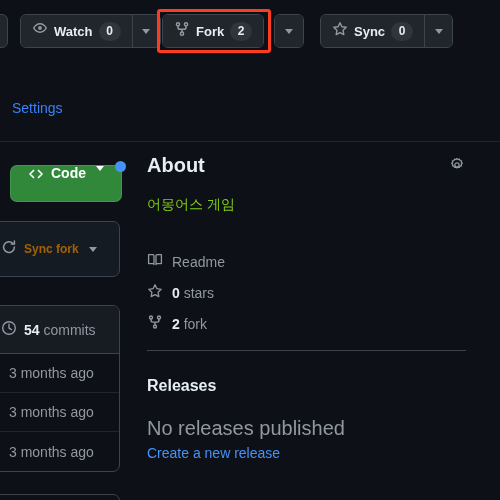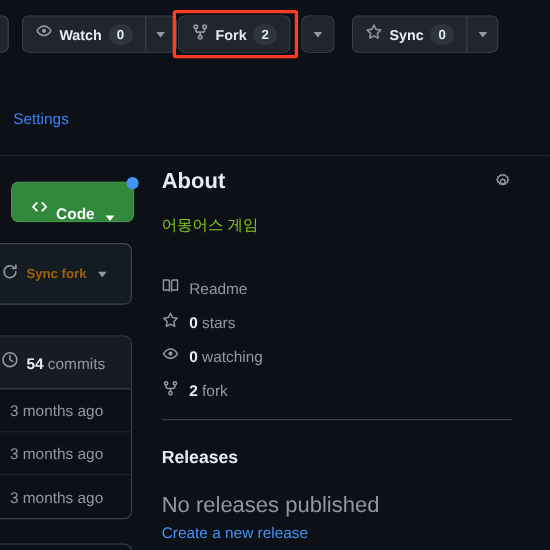--- a/index.html
+++ b/index.html
@@ -142,21 +142,21 @@
   }
 
   .code-btn {
     position: absolute;
     left: 10px; top: 15px;
     width: 112px; height: 37px;
     background: #31883a;
     border: 1px solid rgba(255,255,255,0.10);
     border-radius: 7px;
     display: flex;
-    align-items: flex-end;
+    align-items: flex-start;
     justify-content: center;
     gap: 7px;
     cursor: pointer;
   }
   .code-btn .btn-label { font-size: 14px; color: #ffffff; }
   .code-btn .caret-inline { border-top-color: #ffffff; }
 
   .blue-dot {
     position: absolute;
     right: -5px; top: -5px;
@@ -456,31 +456,20 @@
           <svg width="16" height="16" viewBox="0 0 16 16" fill="none" stroke="#9198a1" stroke-width="1.3" stroke-linejoin="round">
             <path d="M8 1.8l1.9 3.9 4.3.6-3.1 3 .7 4.3L8 11.6l-3.8 2 .7-4.3-3.1-3 4.3-.6L8 1.8Z"></path>
           </svg>
         </span>
         <span class="meta-text">
           <b>0</b>
           <span>stars</span>
         </span>
       </div>
 
-      <div class="meta-row">
-        <span class="ico">
-          <svg width="16" height="16" viewBox="0 0 16 16" fill="#9198a1">
-            <path d="M8 2.5c-2.8 0-5.3 1.9-6.8 4.4a1.2 1.2 0 0 0 0 1.2C2.7 10.6 5.2 12.5 8 12.5s5.3-1.9 6.8-4.4a1.2 1.2 0 0 0 0-1.2C13.3 4.4 10.8 2.5 8 2.5Zm0 1.5c2.1 0 4.2 1.4 5.5 3.5-1.3 2.1-3.4 3.5-5.5 3.5S3.8 9.6 2.5 7.5C3.8 5.4 5.9 4 8 4Zm0 1.6A1.9 1.9 0 1 0 8 9.4a1.9 1.9 0 0 0 0-3.8Z"></path>
-          </svg>
-        </span>
-        <span class="meta-text">
-          <b>0</b>
-          <span>watching</span>
-        </span>
-      </div>
 
       <div class="meta-row">
         <span class="ico">
           <svg width="16" height="16" viewBox="0 0 16 16" fill="none" stroke="#9198a1" stroke-width="1.4">
             <circle cx="4" cy="3.5" r="1.5"></circle>
             <circle cx="12" cy="3.5" r="1.5"></circle>
             <circle cx="8" cy="12.5" r="1.5"></circle>
             <path d="M4 5v1.3c0 1 .8 1.8 1.8 1.8h4.4c1 0 1.8-.8 1.8-1.8V5M8 8.1v2.9"></path>
           </svg>
         </span>

